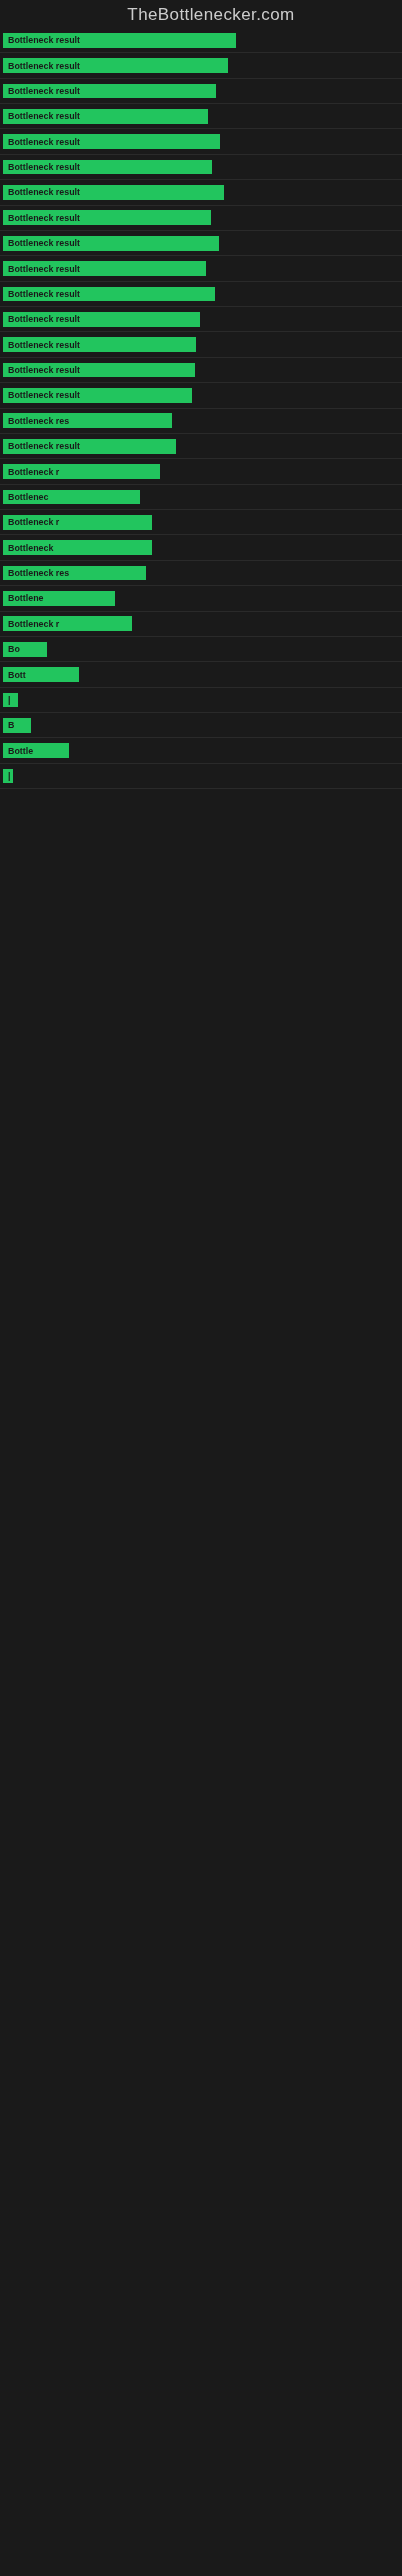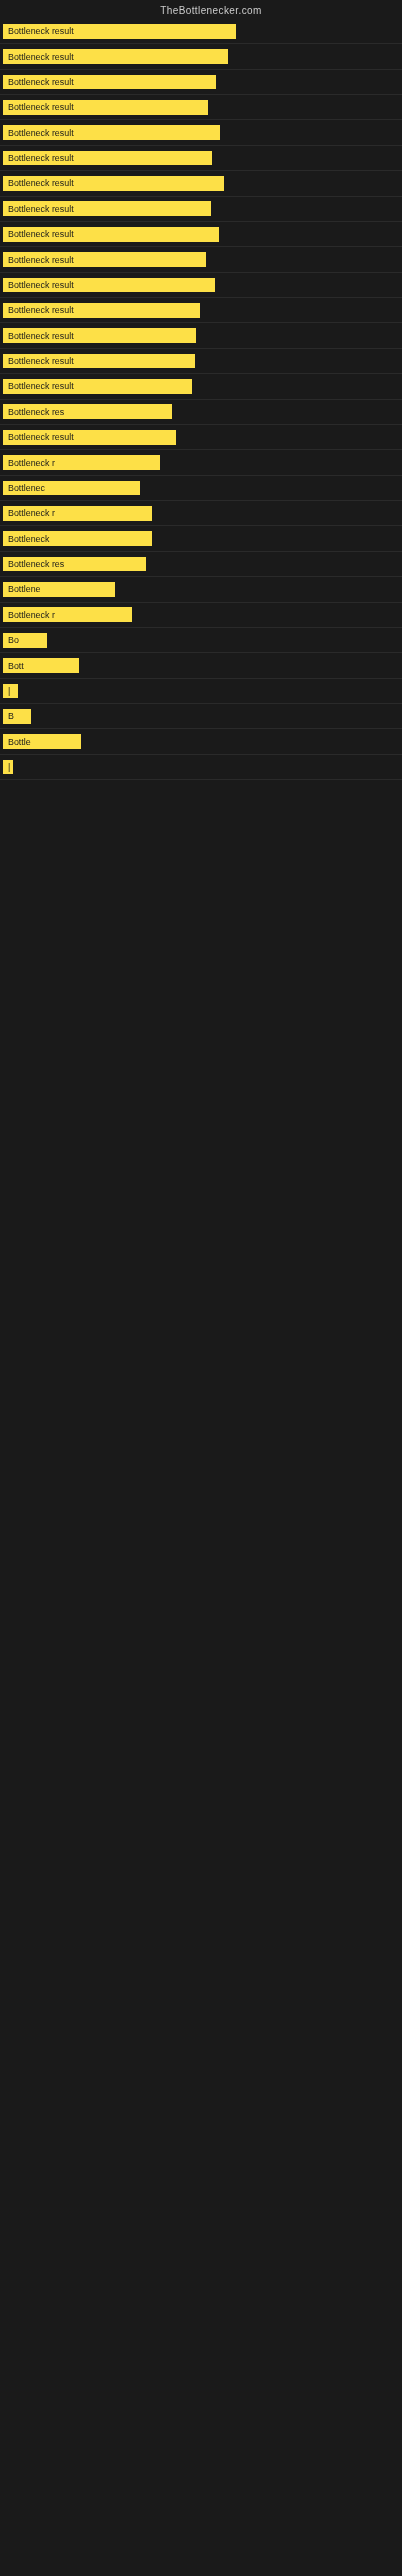--- a/index.html
+++ b/index.html
@@ -10,35 +10,35 @@
     body {
       width: 403px;
       min-height: 2576px;
       background-color: #1a1a1a;
       font-family: Arial, sans-serif;
       position: relative;
     }
     .site-title {
       text-align: center;
       color: #cccccc;
-      font-size: 10px;
+      font-size: 17px;
       padding: 4.8px 0 3.2px 0;
       letter-spacing: 0.4px;
       margin-left: 19px;
     }
     .bottleneck-bar {
       display: flex;
       align-items: center;
       margin-bottom: 0;
     }
     .bottleneck-label {
-      background-color: #fde047;
+      background-color: #22c55e;
       color: #1a1a1a;
       font-size: 8.9px;
-      font-weight: normal;
+      font-weight: bold;
       padding: 2.4px 4.8px;
       white-space: nowrap;
       overflow: hidden;
     }
     .row-container {
       padding: 4.8px 0 4.8px 3.2px;
       border-bottom: 0.8px solid #2a2a2a;
     }
   </style>
 </head>
@@ -182,21 +182,21 @@
         <div class="bottleneck-label" style="width: 14.5px;">|</div>
       </div>
     </div>
     <div class="row-container">
       <div class="bottleneck-bar">
         <div class="bottleneck-label" style="width: 28px;">B</div>
       </div>
     </div>
     <div class="row-container">
       <div class="bottleneck-bar">
-        <div class="bottleneck-label" style="width: 78px;">Bottle</div>
+        <div class="bottleneck-label" style="width: 66px;">Bottle</div>
       </div>
     </div>
     <div class="row-container">
       <div class="bottleneck-bar">
         <div class="bottleneck-label" style="width: 9.7px;">|</div>
       </div>
     </div>
   </div>
 
 

